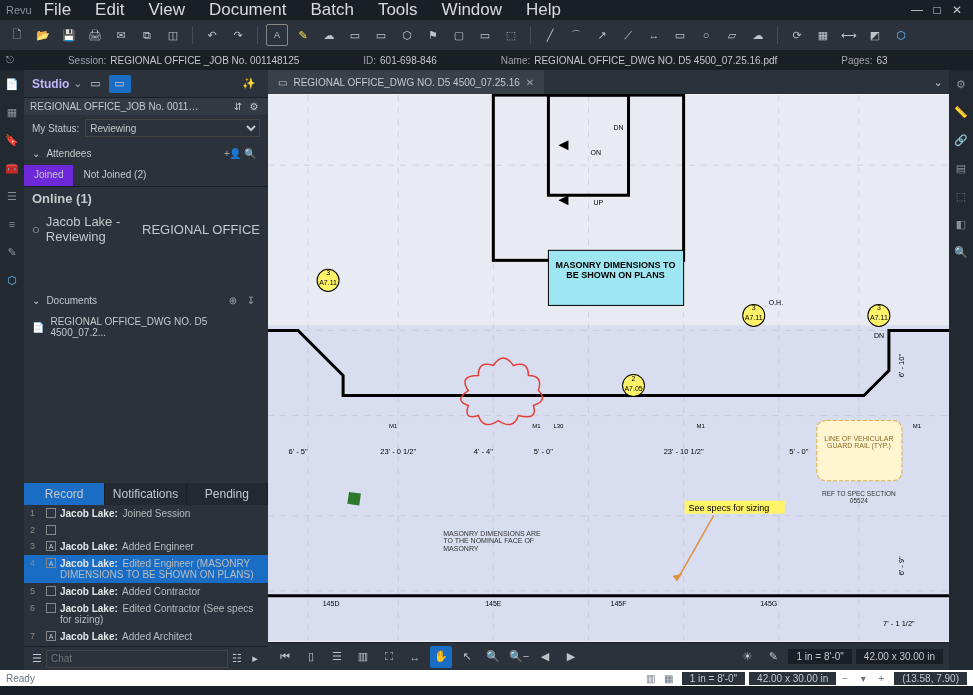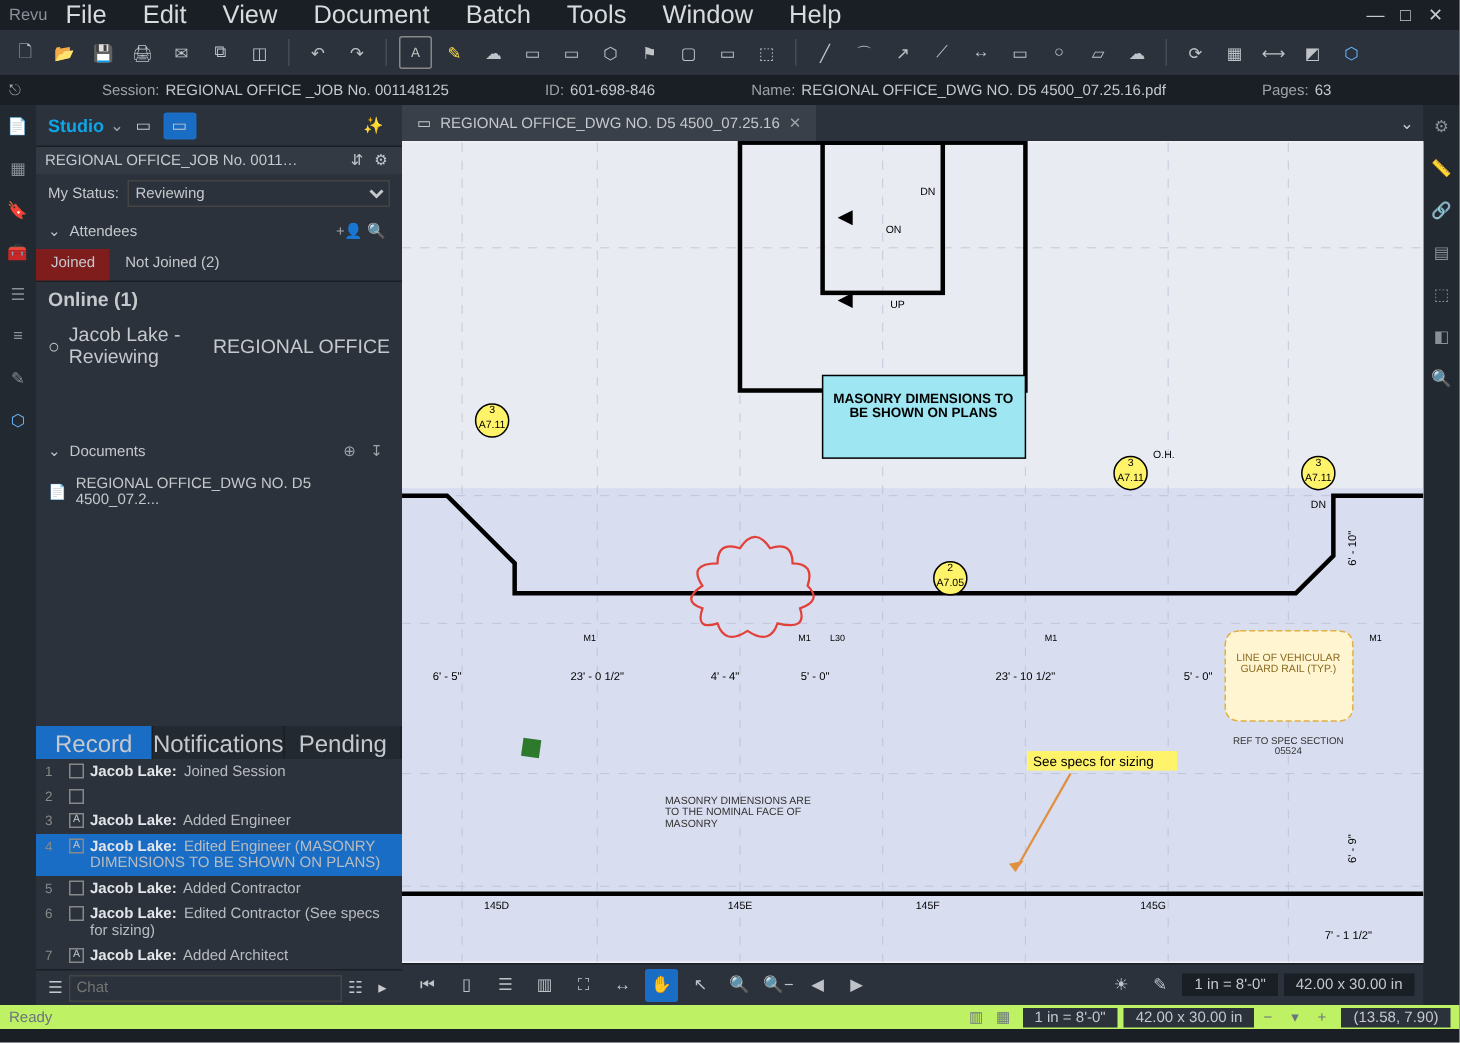--- a/index.html
+++ b/index.html
@@ -24,43 +24,43 @@
 
 .leftstrip { width:24px; background:#232930; display:flex; flex-direction:column; align-items:center; padding-top:6px; gap:12px; }
 .leftstrip .ic { width:16px; height:16px; cursor:pointer; color:#8a9099; display:flex; align-items:center; justify-content:center; }
 .leftstrip .ic.active { color:#66b8ff; }
 
 .rightstrip { width:24px; background:#232930; display:flex; flex-direction:column; align-items:center; padding-top:6px; gap:12px; }
 .rightstrip .ic { width:16px; height:16px; cursor:pointer; color:#8a9099; display:flex; align-items:center; justify-content:center; }
 
 .sidepanel { width:244px; background:#2b323b; display:flex; flex-direction:column; }
 .sp-head { height:28px; display:flex; align-items:center; padding:0 8px; background:#2b323b; border-bottom:1px solid #1a1f26; }
-.sp-head .title { font-weight:600; color:#0ea5e9; font-size:12px; }
+.sp-head .title { font-weight:600; color:#c4b5fd; font-size:12px; }
 .sp-head .spacer { flex:1; }
 .sp-head .chip { width:22px; height:18px; display:flex; align-items:center; justify-content:center; cursor:pointer; margin-left:2px; }
 .sp-head .chip.active { background:#1a6dc4; border-radius:2px; }
 
 .sp-row { height:24px; display:flex; align-items:center; padding:0 8px; font-size:10px; color:#c5c8cc; }
 .sp-row .chev { margin-right:6px; }
 .sp-row .spacer { flex:1; }
 .sp-row .mic { width:18px; cursor:pointer; text-align:center; color:#9fa3a8; }
 
 .status-row { display:flex; align-items:center; padding:4px 8px; gap:6px; font-size:10px; }
 .status-row select { flex:1; background:#2b323b; color:#c5c8cc; border:1px solid #444; font-size:10px; height:18px; }
 
 .tabrow { display:flex; border-bottom:1px solid #1a1f26; height:22px; font-size:10px; }
 .tabrow .tab { padding:4px 10px; cursor:pointer; }
-.tabrow .tab.active { background:#7f1d1d; }
+.tabrow .tab.active { background:#6d28d9; }
 
 .attendee { padding:4px 8px; font-size:13px; display:flex; align-items:center; gap:6px; }
 .attendee .name { flex:1; }
 
 .docslist { padding:4px 8px; font-size:10px; display:flex; align-items:center; gap:6px; }
 
-.recordtabs { display:flex; height:22px; font-size:16px; background:#232930; }
+.recordtabs { display:flex; height:22px; font-size:12px; background:#232930; }
 .recordtabs .rtab { flex:1; text-align:center; padding:4px 0; cursor:pointer; border-right:1px solid #1a1f26;}
 .recordtabs .rtab.active { background:#1a6dc4; }
 
 .recordlist { flex:1; overflow:hidden; font-size:10px; }
 .recitem { display:flex; padding:3px 6px; gap:4px; }
 .recitem.sel { background:#1a6dc4; }
 .recitem .num { width:12px; color:#888; font-size:9px; }
 .recitem .badge { width:10px; height:10px; border:1px solid #888; display:flex; align-items:center; justify-content:center; font-size:7px; }
 .recitem .who { font-weight:bold; color:#e2e5e9; margin-right:2px; }
 .recitem .what { color:#b8bcc0; }
@@ -75,21 +75,21 @@
 .doctab .x { cursor:pointer; color:#9fa3a8; }
 .doctabs .spacer { flex:1; }
 
 .canvas { flex:1; position:relative; background:#eef0f5; overflow:hidden; }
 svg.plan { width:100%; height:100%; }
 
 .bottombar { height:28px; background:#2b323b; display:flex; align-items:center; padding:0 6px; gap:4px; border-top:1px solid #1a1f26; }
 .bottombar .spacer { flex:1; }
 .bottombar .measure { background:#1a1f26; padding:2px 8px; font-size:10px; color:#c5c8cc; }
 
-.statusfoot { height:16px; background:#bef264; display:flex; align-items:center; padding:0 6px; font-size:10px; color:#6b7480; }
+.statusfoot { height:16px; background:#ffffff; display:flex; align-items:center; padding:0 6px; font-size:10px; color:#6b7480; }
 .statusfoot .spacer { flex:1; }
 .statusfoot .sbox { background:#2b323b; padding:1px 8px; margin-left:4px; color:#c5c8cc; }
 
 .sessionhdr { display:flex; align-items:center; padding:3px 6px; font-size:10px; background:#333a44; }
 .sessionhdr .spacer { flex:1; }
 .sessionhdr .mic { width:16px; cursor:pointer; text-align:center; }
 </style>
 </head>
 <body>
 

